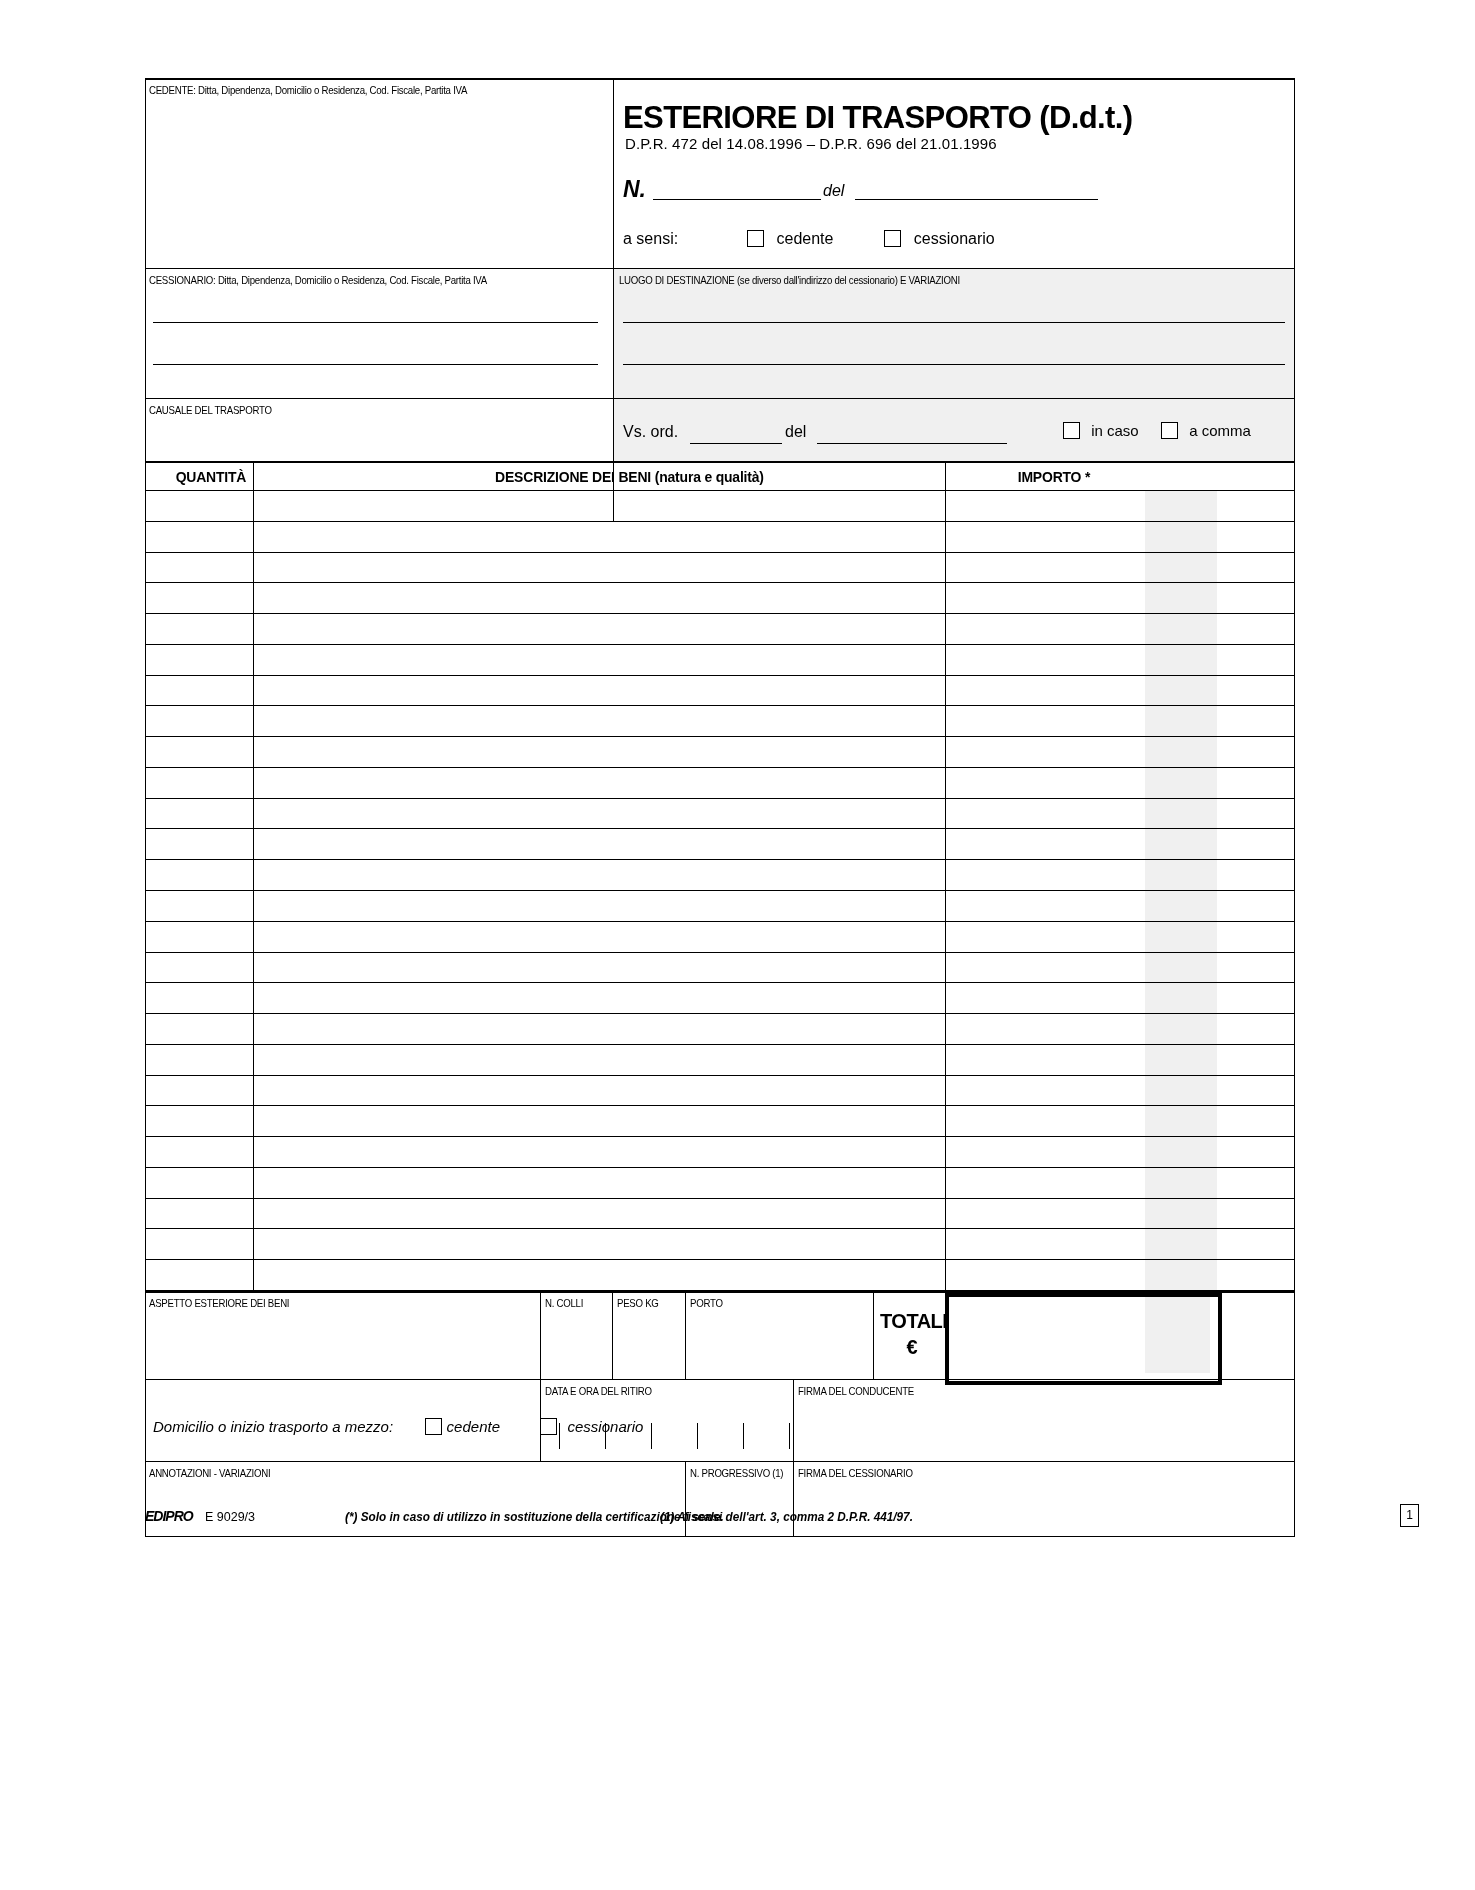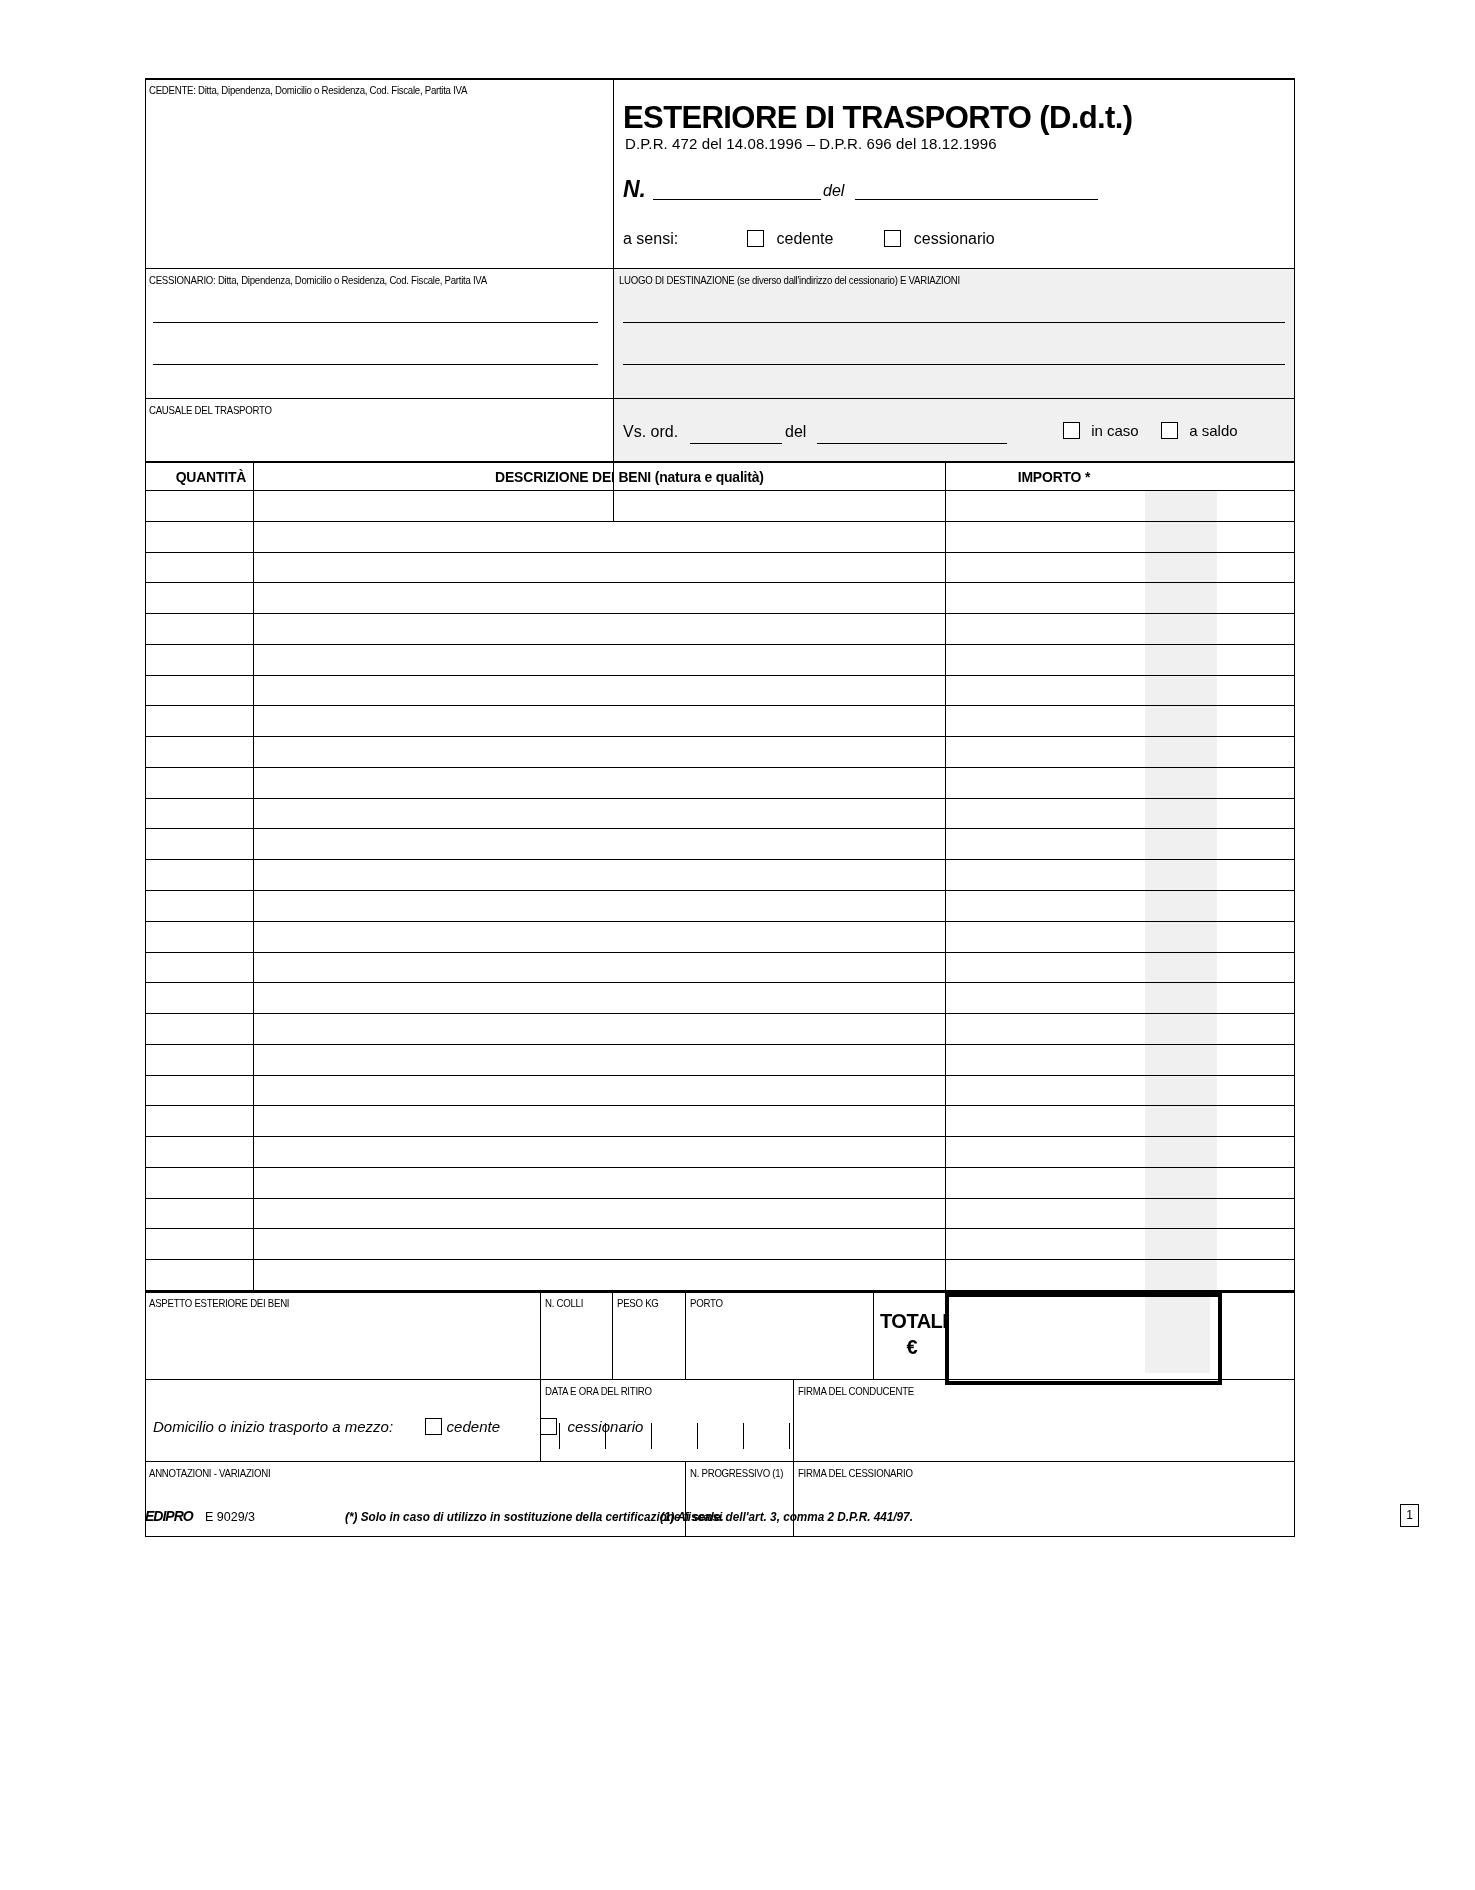--- a/index.html
+++ b/index.html
@@ -140,21 +140,21 @@
   <div class="hline" style="left:0;top:190px;width:468px;"></div>
 
   <div class="abs cap" style="left:4px;top:196px;">CESSIONARIO: Ditta, Dipendenza, Domicilio o Residenza, Cod. Fiscale, Partita IVA</div>
   <div class="hline" style="left:8px;top:244px;width:445px;"></div>
   <div class="hline" style="left:8px;top:286px;width:445px;"></div>
   <div class="hline" style="left:0;top:320px;width:468px;"></div>
 
   <div class="abs cap" style="left:4px;top:326px;">CAUSALE DEL TRASPORTO</div>
 
   <div id="title">ESTERIORE DI TRASPORTO (D.d.t.)</div>
-  <div id="subtitle">D.P.R. 472 del 14.08.1996  –  D.P.R. 696 del 18.12.1996</div>
+  <div id="subtitle">D.P.R. 472 del 14.08.1996  –  D.P.R. 696 del 21.01.1996</div>
 
   <div id="numrow">
     <span class="nlab">N.</span>
     <span class="fill" style="left:30px;top:23px;width:168px;"></span>
     <span class="dellab">del</span>
     <span class="fill" style="left:232px;top:23px;width:243px;"></span>
   </div>
 
   <div id="amezzo">
     <span>a sensi:</span>
@@ -178,21 +178,21 @@
   <div class="abs" style="left:478px;top:345px;font-size:16px;white-space:nowrap;z-index:2;">Vs. ord.</div>
   <div class="hline" style="left:545px;top:365px;width:92px;z-index:2;"></div>
   <div class="abs" style="left:640px;top:345px;font-size:16px;z-index:2;">del</div>
   <div class="hline" style="left:672px;top:365px;width:190px;z-index:2;"></div>
 
   <div class="abs" style="left:918px;top:344px;font-size:15px;white-space:nowrap;z-index:2;">
     <span class="chk"></span>
     <span style="margin-left:7px;">in caso</span>
     <span style="display:inline-block;width:14px;"></span>
     <span class="chk"></span>
-    <span style="margin-left:7px;">a saldo</span>
+    <span style="margin-left:7px;">a comma</span>
   </div>
 
   <div class="hline2" style="left:0;top:383px;width:1150px;"></div>
 
   <div class="thead" style="left:28px;top:390px;">QUANTITÀ</div>
   <div class="thead" style="left:340px;top:390px;">DESCRIZIONE DEI BENI (natura e qualità)</div>
   <div class="thead" style="left:870px;top:390px;">IMPORTO *</div>
 
   <div class="hline" style="left:0;top:412px;width:1150px;"></div>
 

